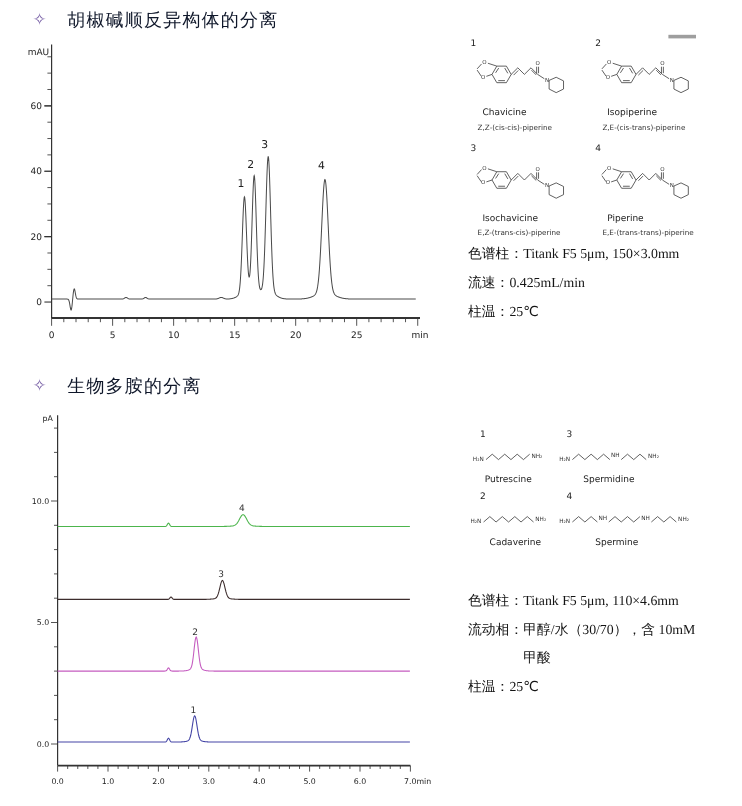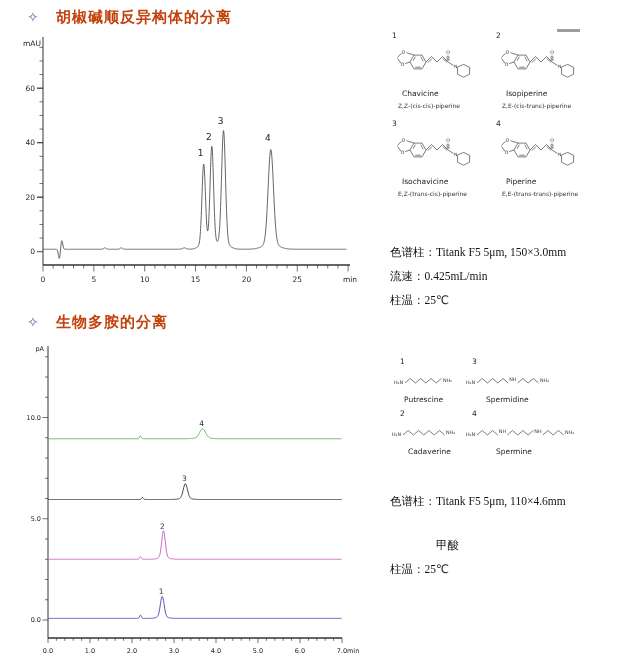--- a/index.html
+++ b/index.html
@@ -1,24 +1,24 @@
 <!DOCTYPE html>
 <html><head>
 <meta charset="utf-8">
 <style>
   html,body{margin:0;padding:0;background:#ffffff;}
   body{width:618px;height:672px;position:relative;font-family:"DejaVu Sans",sans-serif;color:#111;overflow:hidden;}
   .hdr{position:absolute;left:0;width:380px;height:24px;}
   .hdr .bullet{position:absolute;left:27px;top:1px;color:#7b63a8;font-size:14px;}
-  .hdr .ttl{position:absolute;left:56px;top:0;font-size:15px;font-weight:bold;letter-spacing:1px;color:#c2410c;}
+  .hdr .ttl{position:absolute;left:56px;top:0;font-size:15px;font-weight:normal;letter-spacing:1px;color:#0f172a;}
   .dash{position:absolute;left:557px;top:29px;width:23px;height:3px;background:#9e9e9e;}
   .panel{position:absolute;}
   .params{position:absolute;left:390px;width:226px;font-family:"Liberation Serif","DejaVu Sans",serif;font-size:11.5px;color:#141414;}
   .params .pline{height:24px;line-height:24px;white-space:nowrap;}
-  .params .indent{padding-left:46px;margin-top:20px;}
+  .params .indent{padding-left:46px;}
   svg text{font-family:"DejaVu Sans",sans-serif;}
 </style>
 </head>
 <body>
 
 <div class="hdr" style="top:8px;">
   <span class="bullet">✧</span>
   <span class="ttl">胡椒碱顺反异构体的分离</span>
 </div>
 <div class="dash"></div>
@@ -187,21 +187,21 @@
       <path d="M58.8,23 L58.8,17.6" fill="none" stroke="#444" stroke-width="0.7"></path>
       <text x="58" y="16.4" font-size="4.6" fill="#333" text-anchor="middle">O</text>
       <path d="M58,24 L63.6,27.6" fill="none" stroke="#444" stroke-width="0.7"></path>
       <text x="65.8" y="30" font-size="4.6" fill="#333" text-anchor="middle">N</text>
       <path d="M67.6,29 L73.5,26.4 L79.6,29.4 L79.6,36.2 L73.5,39.2 L67.6,36.2 Z" fill="none" stroke="#444" stroke-width="0.7"></path>
     </g>
     <text x="118" y="156" font-size="7.5" fill="#222">Piperine</text>
     <text x="114" y="168" font-size="6" fill="#333">E,E-(trans-trans)-piperine</text>
   </svg>
 
-<div id="params1" class="params" style="top:200px;margin-top:40px;">
+<div id="params1" class="params" style="top:200px;">
     <div class="pline">色谱柱：Titank F5 5μm, 150×3.0mm</div>
     <div class="pline">流速：0.425mL/min</div>
     <div class="pline">柱温：25℃</div>
   </div>
 
 <div class="hdr" style="top:313px;">
   <span class="bullet">✧</span>
   <span class="ttl">生物多胺的分离</span>
 </div>
 
@@ -312,15 +312,16 @@
       <path d="M119.3,87 L124.5,82.5 L129.7,87 L134.9,82.5 L140.1,87 L145.3,82.5" fill="none" stroke="#444" stroke-width="0.7"></path>
       <text x="146.3" y="85" font-size="4.8" fill="#333">NH</text>
       <path d="M154.8,87 L160,82.5 L165.20000000000002,87 L170.4,82.5 L175.60000000000002,87" fill="none" stroke="#444" stroke-width="0.7"></path>
       <text x="177.10000000000002" y="86" font-size="4.8" fill="#333">NH₂</text>
     </g>
     <text x="108" y="106" font-size="7.5" fill="#222">Spermine</text>
   </svg>
 
 <div id="params2" class="params" style="top:489px;">
     <div class="pline">色谱柱：Titank F5 5μm, 110×4.6mm</div>
+    <div class="pline">流动相：甲醇/水（30/70），含 10mM</div>
     <div class="pline indent">甲酸</div>
     <div class="pline">柱温：25℃</div>
   </div>
 
 </body></html>

